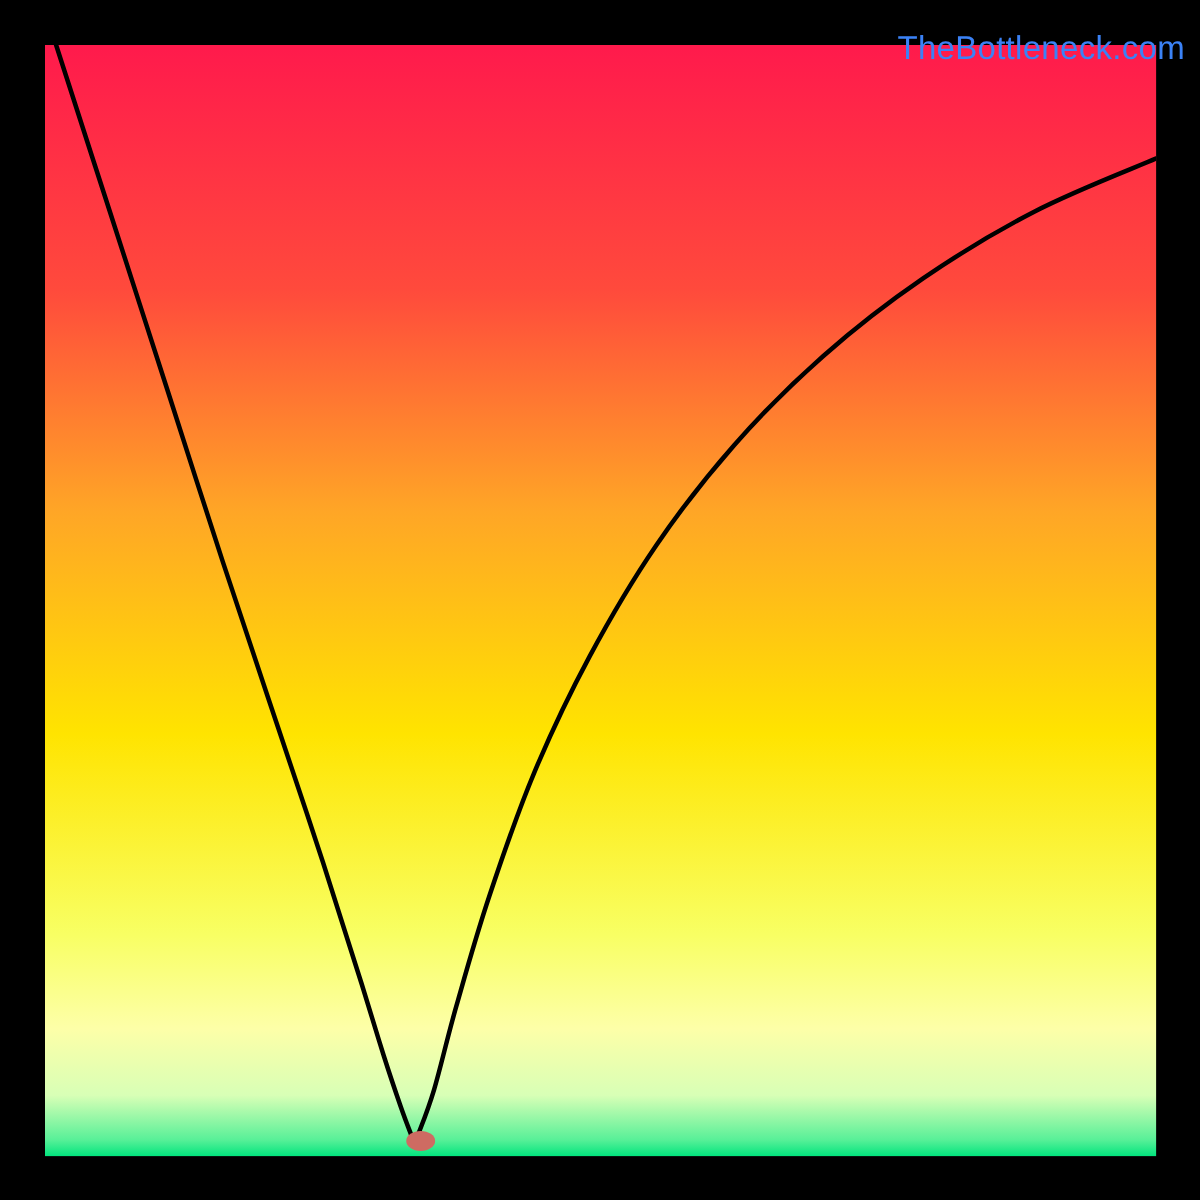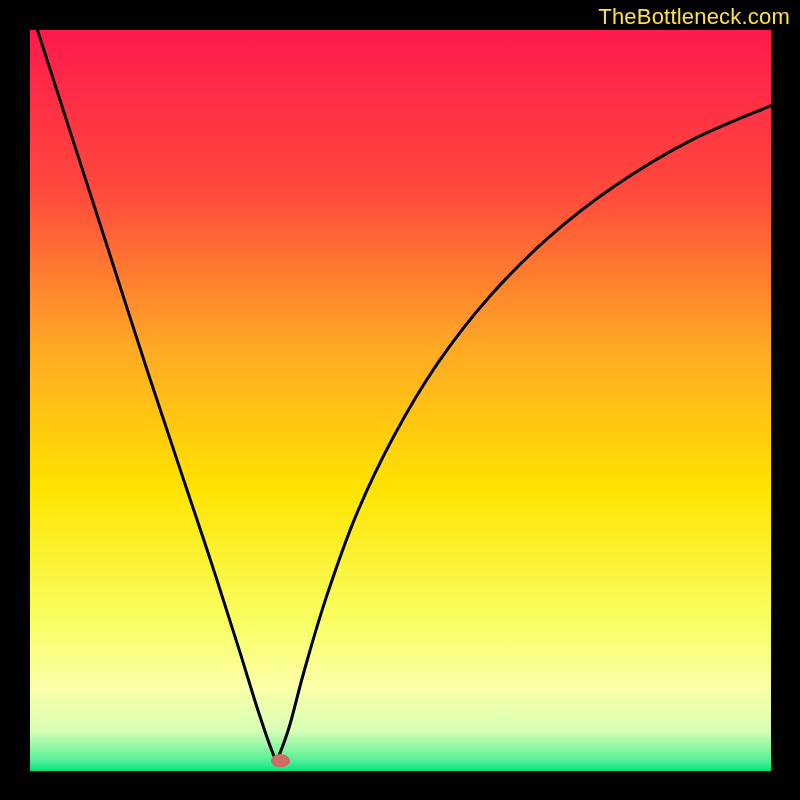--- a/index.html
+++ b/index.html
@@ -12,23 +12,23 @@
     overflow: hidden;
   }
   .frame {
     position: relative;
     width: 800px;
     height: 800px;
     background: #000;
   }
   .watermark {
     position: absolute;
-    top: 4px;
+    top: 19px;
     right: 10px;
-    color: #fde047;
+    color: #3b82f6;
     font-size: 22px;
     font-weight: 500;
     letter-spacing: 0.2px;
     z-index: 50;
     user-select: none;
   }
   .plot-area {
     position: absolute;
     left: 30px;
     top: 30px;

